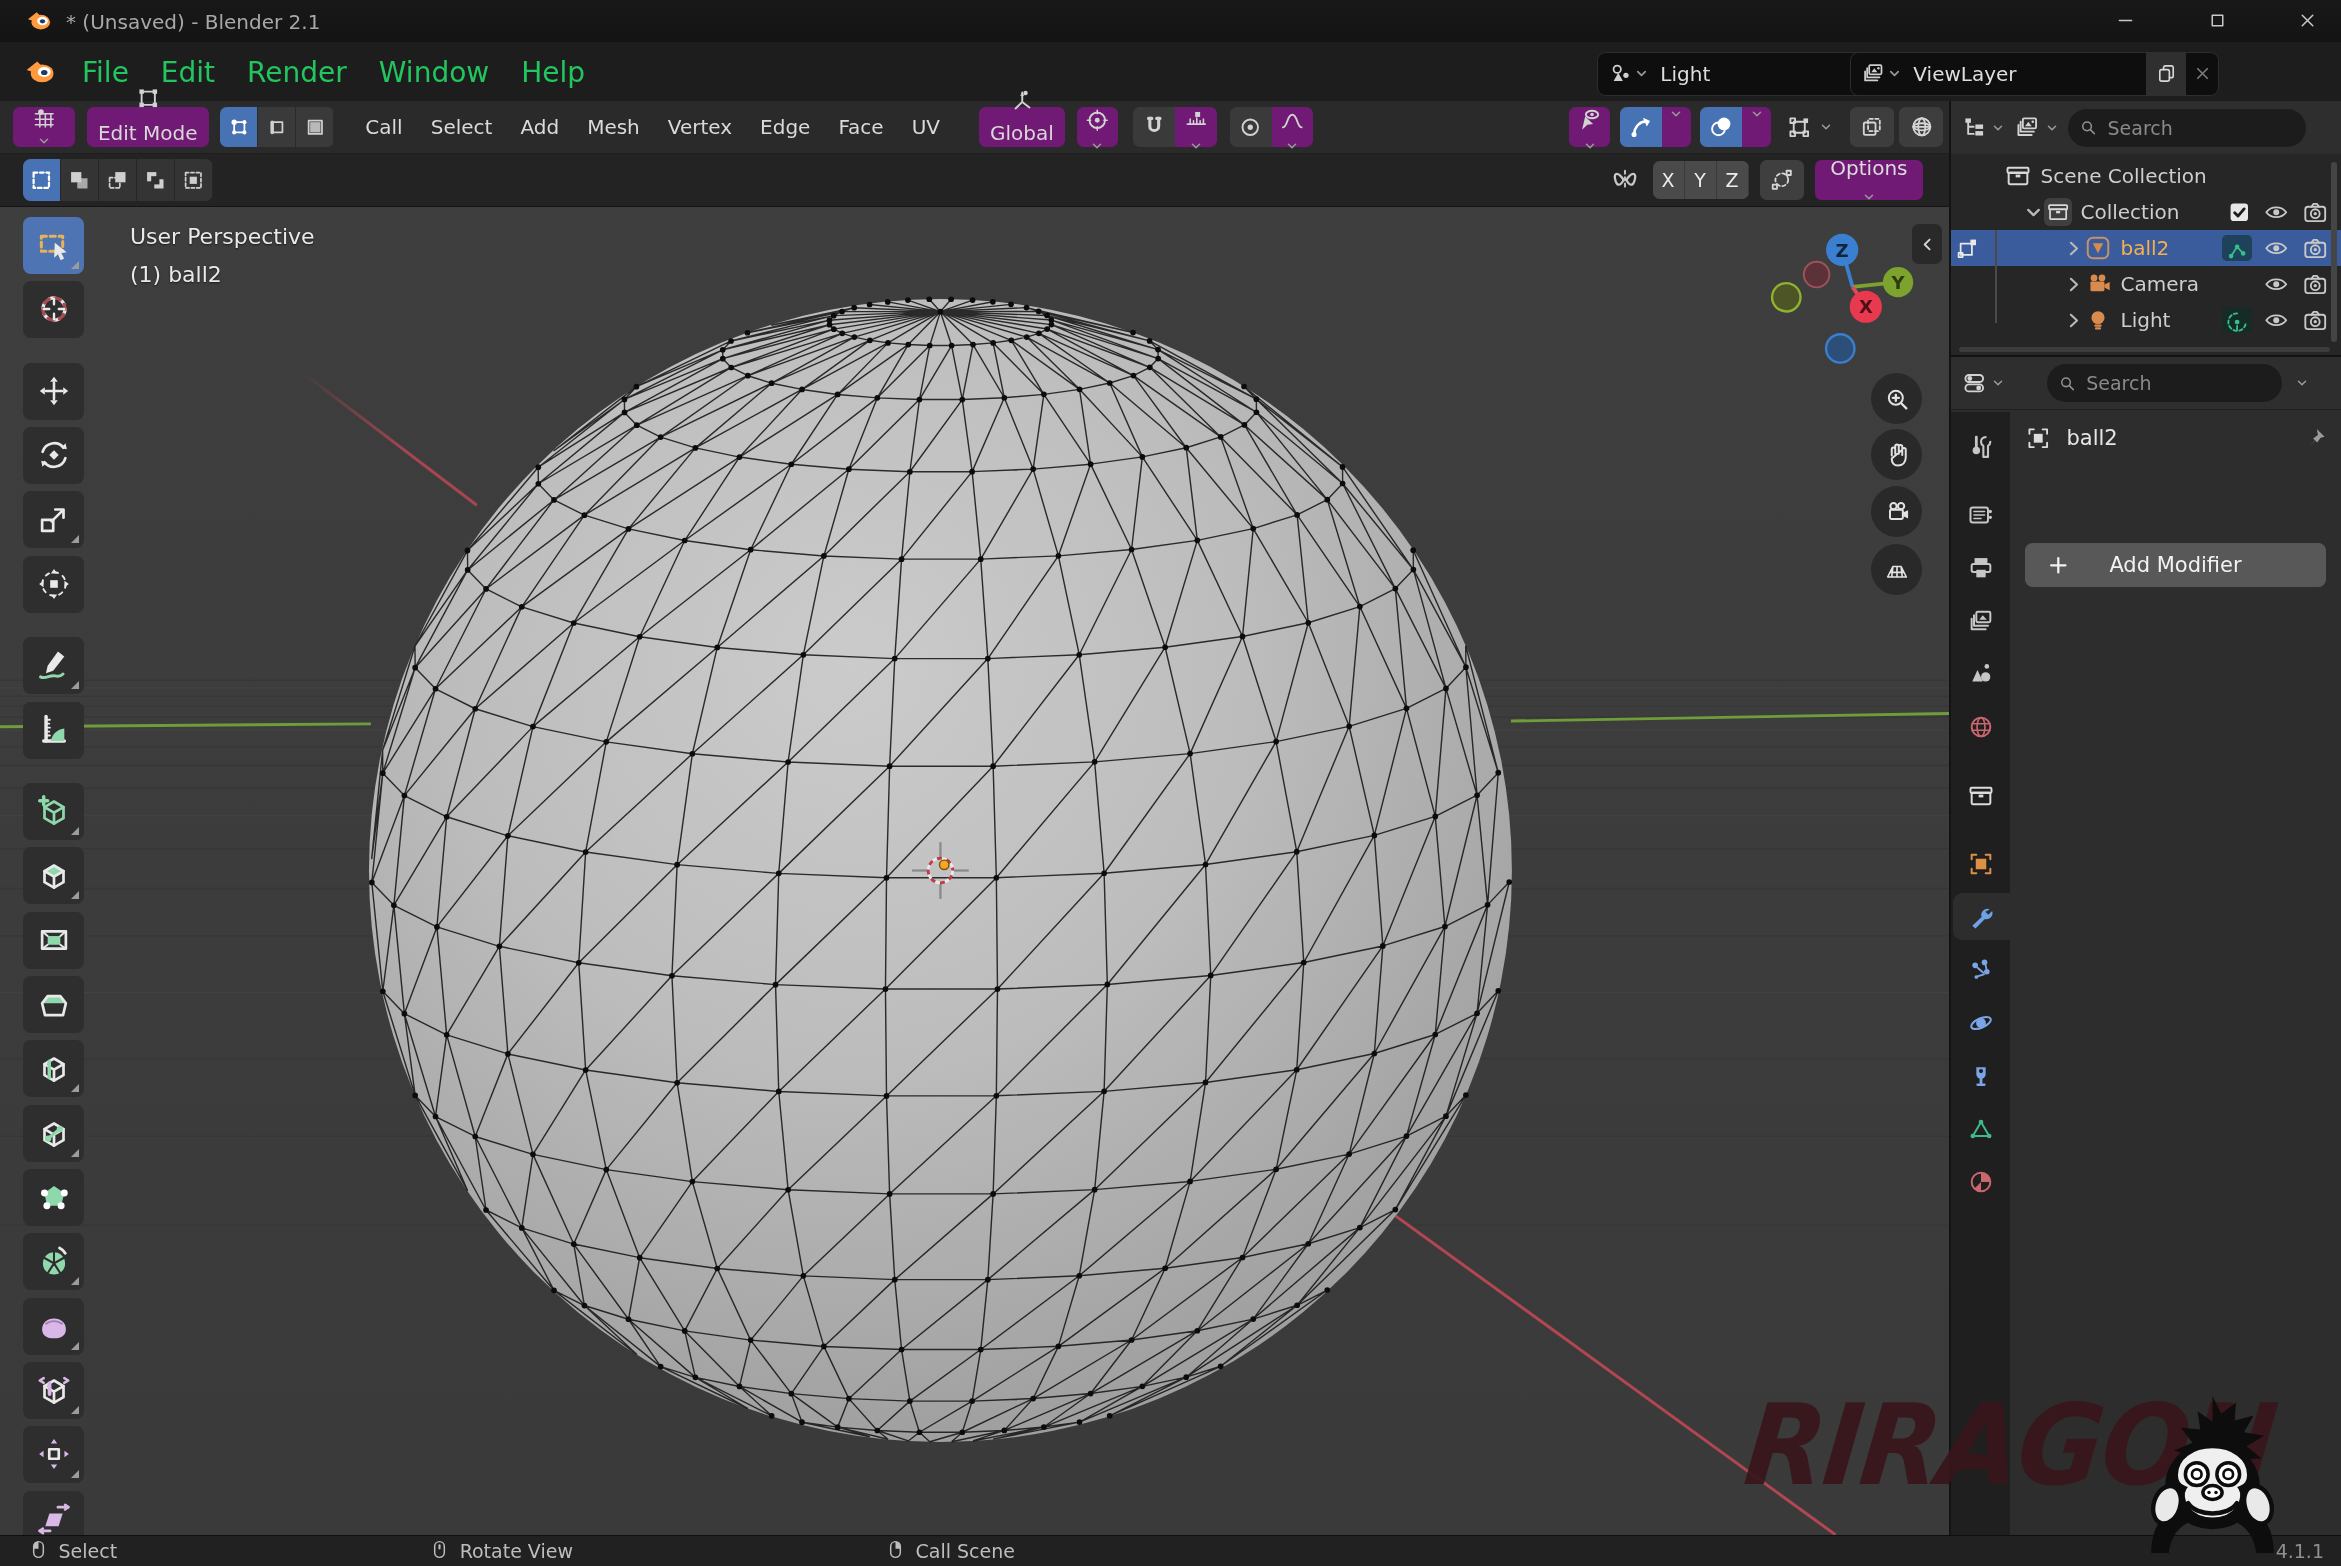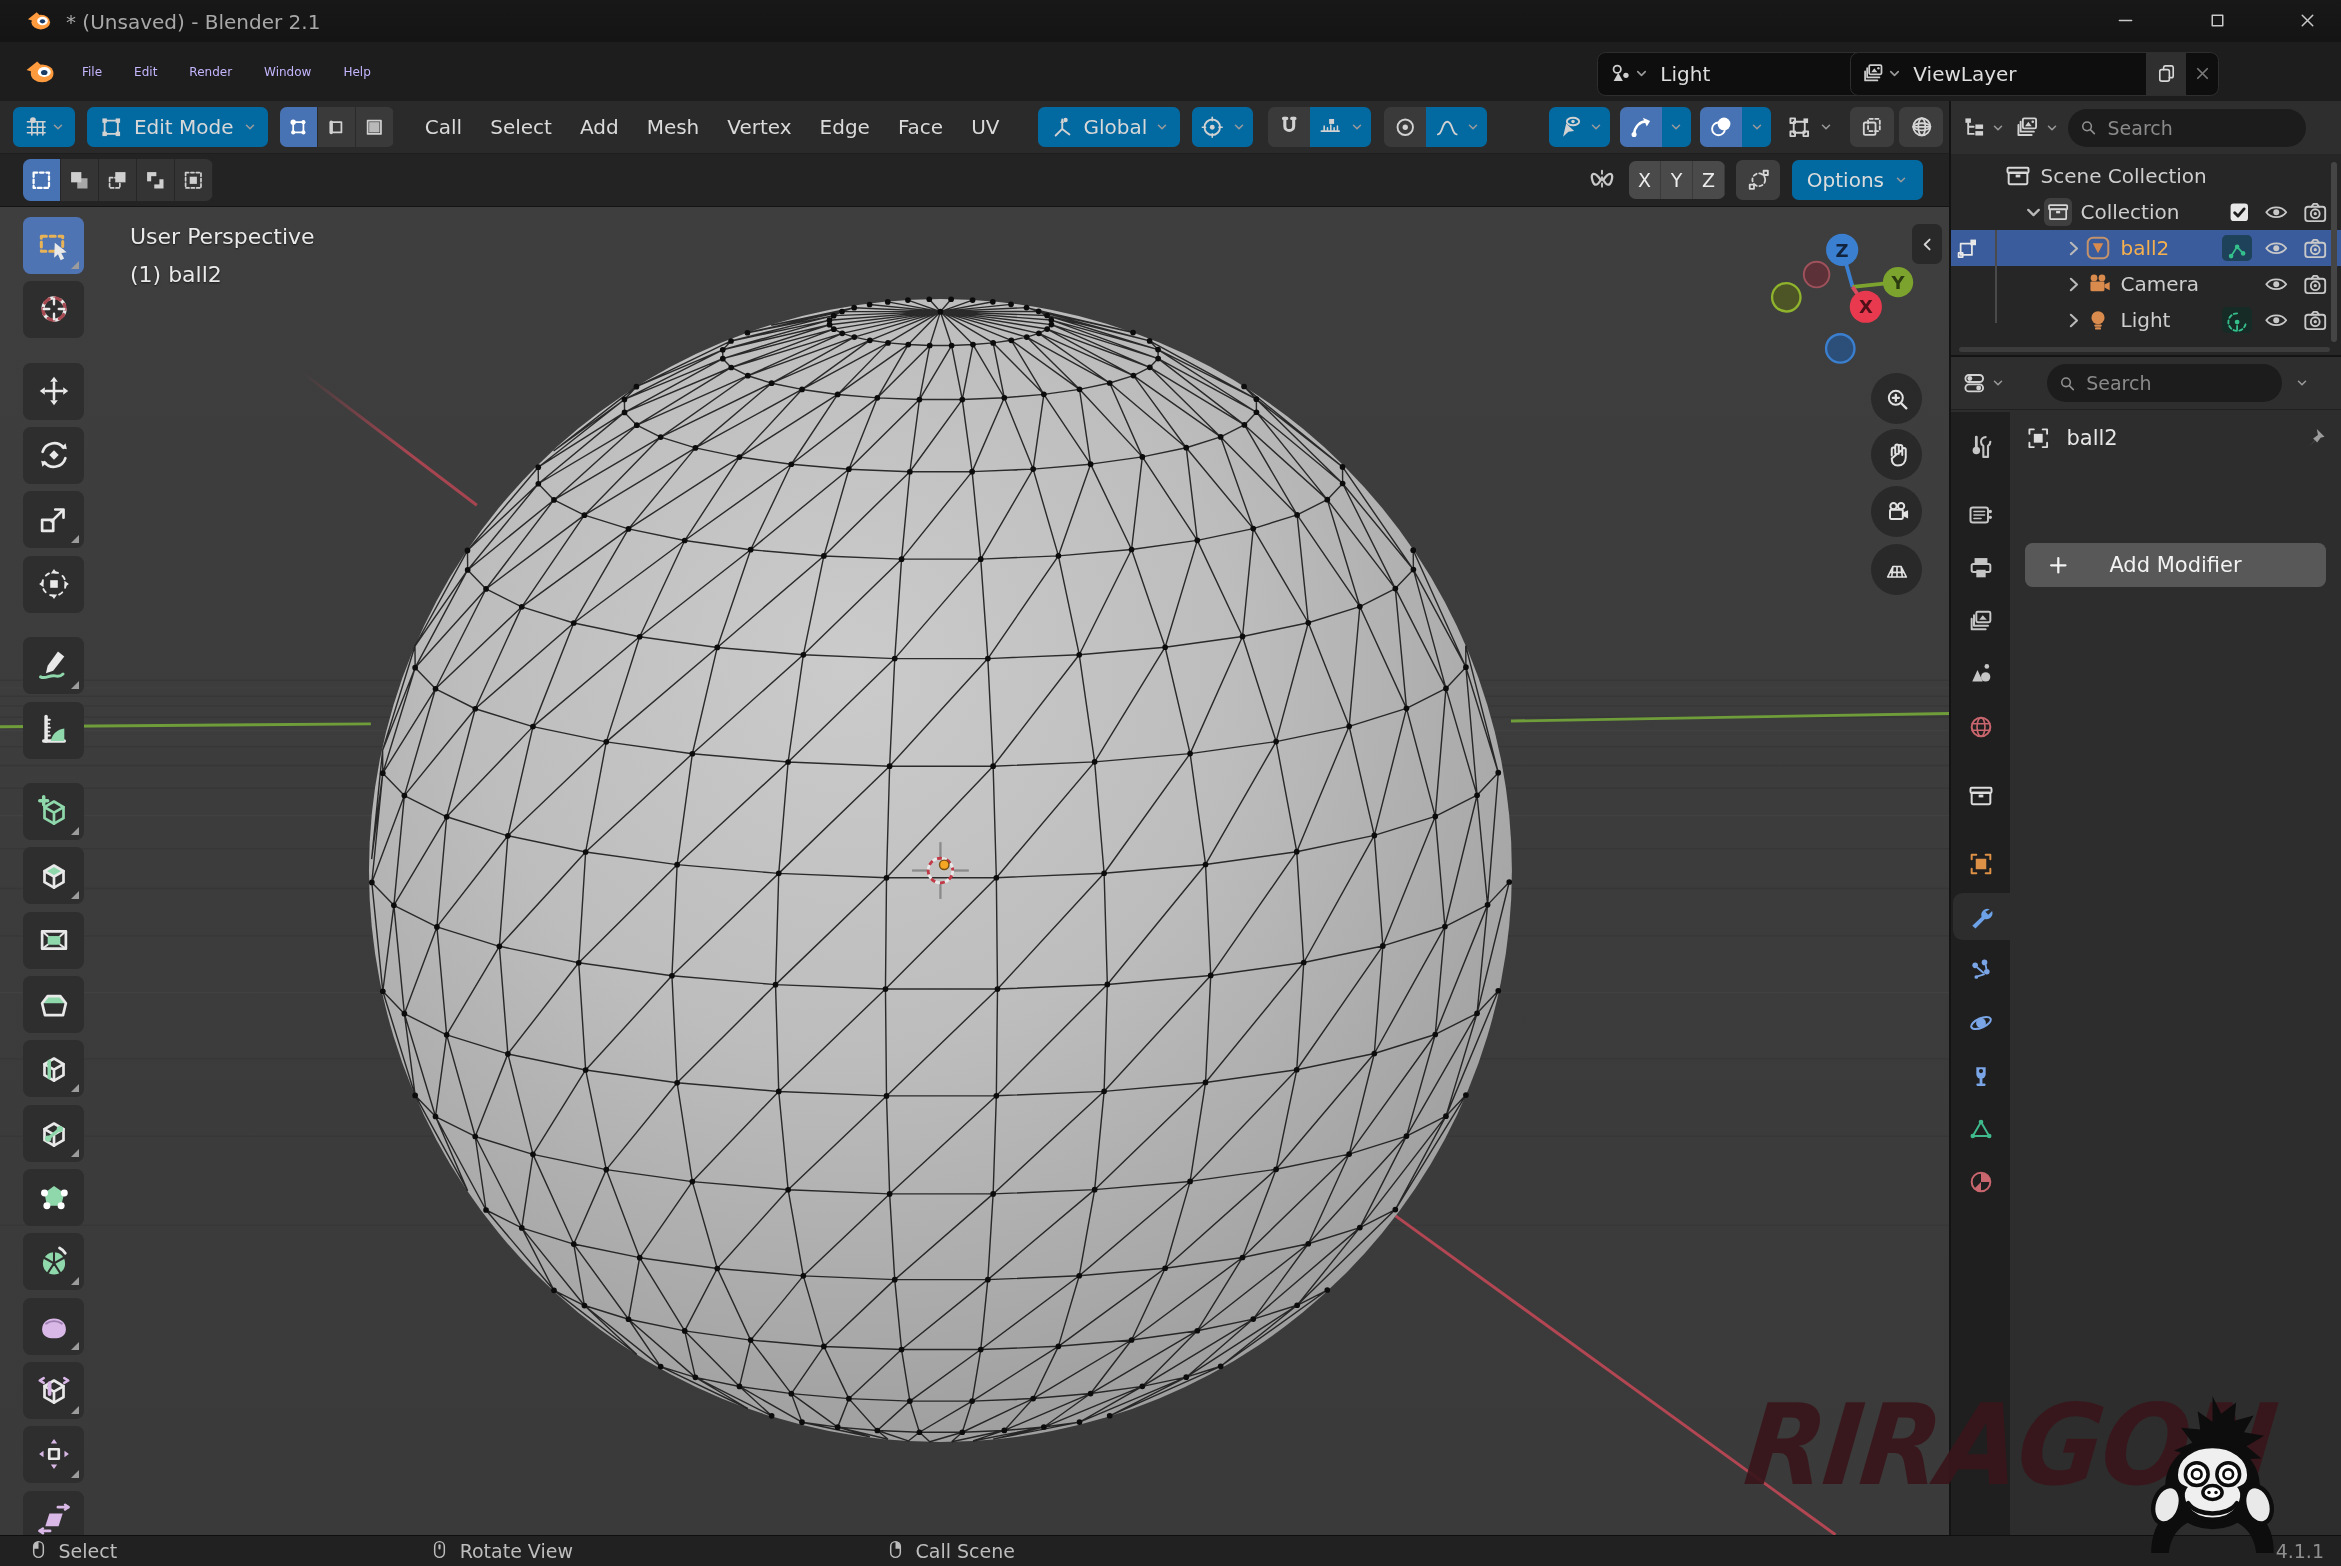--- a/index.html
+++ b/index.html
@@ -12,21 +12,21 @@
   #titlebar{position:absolute;left:0;top:0;width:2341px;height:42px;background:linear-gradient(#181818,#141414);}
   #titlebar .logo{position:absolute;left:24.6px;top:6.6px;width:28px;height:28px;}
   #titlebar .title{position:absolute;left:66px;top:9.5px;font-size:20px;color:#a8a8a8;}
   .winbtn{position:absolute;top:1.9px;width:53px;height:38px;display:flex;align-items:center;justify-content:center;color:#c9c9c9;}
   .winbtn span{width:21px;height:21px;}
 
   
   #menubar{position:absolute;left:0;top:42px;width:2341px;height:60px;background:#1d1d1d;border-bottom:1.9px solid #131313;}
   #appmenu-logo{position:absolute;left:23px;top:13.2px;width:34px;height:34px;}
   #menus{position:absolute;left:66px;top:0;height:60px;display:flex;align-items:center;}
-  #menus .menu{padding:7.6px 16px;font-size:12px;color:#c4b5fd;border-radius:5.7px;}
+  #menus .menu{padding:7.6px 16px;font-size:28px;color:#22c55e;border-radius:5.7px;}
   #workspaces{position:absolute;left:502px;top:10.4px;height:49px;display:flex;align-items:flex-end;}
   .wstab{height:49px;display:flex;align-items:center;padding:0 21px;font-size:20px;color:#b2b2b2;
      background:#232323;border-radius:9.5px 9.5px 0 0;border-right:0.9px solid #1a1a1a;}
   .wstab.active{background:#3b3b3b;color:#ffffff;}
   .idpill{position:absolute;top:9.5px;height:44px;background:#0e0e0e;border:0.9px solid #2e2e2e;border-radius:8.5px;
      display:flex;align-items:center;color:#dedede;font-size:20px;}
   .idpill .ic{width:24.6px;height:24.6px;margin-left:9.5px;color:#cfcfcf;}
   .idpill .cv{width:15px;height:15px;margin:0 5.7px 0 1.9px;color:#9a9a9a;}
   .idpill .val{flex:1;padding-left:5.7px;}
   .idpill .pin{width:23px;height:23px;margin-right:5.7px;color:#b5b5b5;}
@@ -34,21 +34,21 @@
   .idpill .copyseg span{width:23px;height:23px;}
   .idpill .x{width:32px;display:flex;align-items:center;justify-content:center;color:#787878;}
   .idpill .x span{width:19px;height:19px;}
 
   
   #vp-header{position:absolute;left:0;top:101px;width:1949px;height:53px;background:#2a2a2a;border-bottom:0.9px solid #1e1e1e;
      display:flex;align-items:center;color:#d8d8d8;font-size:20px;}
   #vp-toolrow{position:absolute;left:0;top:154px;width:1949px;height:53px;background:#232323;border-bottom:1.9px solid #141414;
      display:flex;align-items:center;}
   .hbtn{display:flex;align-items:center;justify-content:center;border-radius:6.6px;}
-  .dark{background:#0369a1;}
+  .dark{background:#701a75;flex-direction:column;}
   .midgrey{background:#3a3a3a;}
   #editor-btn{width:62px;height:40px;margin-left:13.2px;gap:1.9px;}
   #mode-pill{height:40px;margin-left:11.4px;padding:0 11.4px;gap:9.5px;}
   #selmode-group{display:flex;margin-left:11.4px;background:#303030;border-radius:6.6px;overflow:hidden;height:40px;}
   .selmode{width:38px;height:40px;display:flex;align-items:center;justify-content:center;color:#d0d0d0;background:#3a3a3a;border-right:0.9px solid #2a2a2a;}
   .selmode.active{background:#4772b3;color:#fff;}
   .selmode span{width:24.6px;height:24.6px;}
   #vp-menus{display:flex;margin-left:17px;}
   #vp-menus .menu{padding:7.6px 14px;color:#dadada;}
   #orient-pill{height:40px;margin-left:24.6px;padding:0 11.4px;gap:7.6px;}

